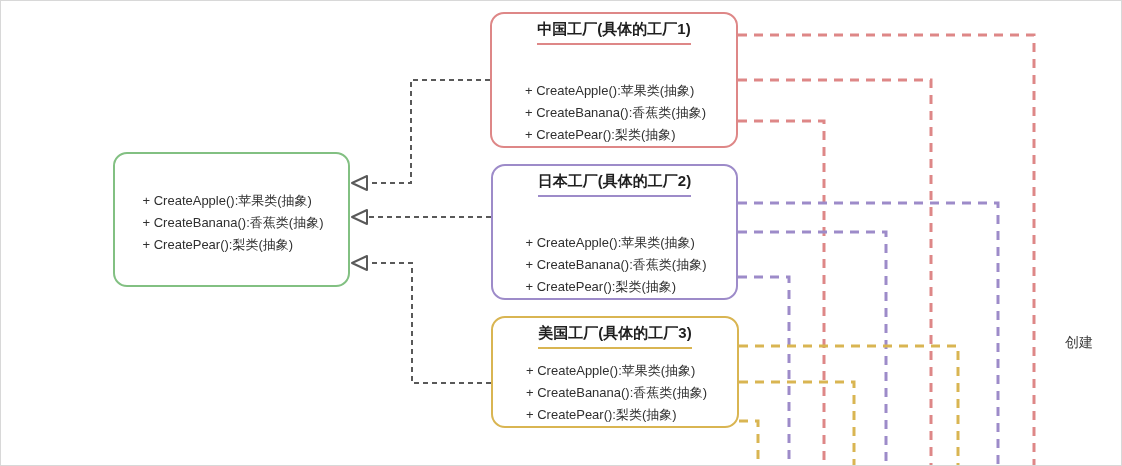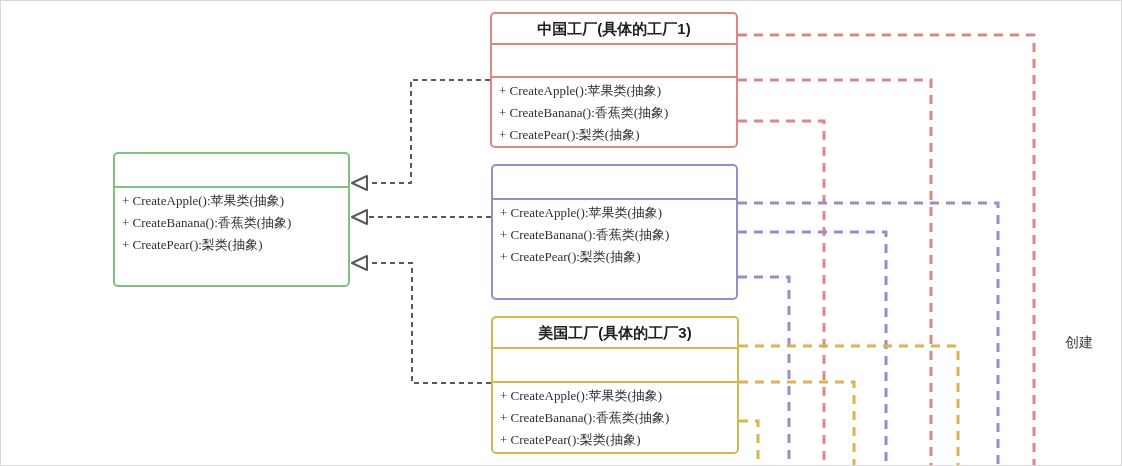--- a/index.html
+++ b/index.html
@@ -18,24 +18,25 @@
   .wire-purple { stroke: var(--purple); }
   .wire-yellow { stroke: var(--yellow); }
   .realize { fill: none; stroke: var(--connector); stroke-width: 2; stroke-dasharray: 5 4; }
   .arrowhead { fill: #ffffff; stroke: var(--connector); stroke-width: 2; stroke-linejoin: round; }
 
   .uml-box {
     position: absolute;
     z-index: 2;
     background: #ffffff;
     border: 2px solid var(--c);
-    border-radius: 5px;
+    border-radius: 14px;
     box-sizing: border-box;
     display: flex;
     flex-direction: column;
+    align-items: center;
   }
   .c-green  { --c: var(--green); }
   .c-red    { --c: var(--red); }
   .c-purple { --c: var(--purple); }
   .c-yellow { --c: var(--yellow); }
   .uml-title {
     height: 29px;
     line-height: 29px;
     text-align: center;
     font-size: 15px;
@@ -44,21 +45,21 @@
     border-bottom: 2px solid var(--c);
     white-space: nowrap;
   }
   .uml-empty {
     height: 32px;
     border-bottom: 2px solid var(--c);
   }
   .uml-methods {
     flex: 1;
     padding: 2px 4px 0 7px;
-    font-family: Liberation Serif, serif;
+    font-family: Liberation Sans, sans-serif;
     font-size: 13px;
     color: #2f2f2f;
   }
   .uml-method { line-height: 22px; white-space: nowrap; }
 
   .edge-label {
     position: absolute;
     z-index: 3;
     left: 1016px;
     top: 333px;
@@ -117,29 +118,30 @@
     <div class="uml-title">中国工厂(具体的工厂1)</div>
     <div class="uml-empty"></div>
     <div class="uml-methods">
       <div class="uml-method">+ CreateApple():苹果类(抽象)</div>
       <div class="uml-method">+ CreateBanana():香蕉类(抽象)</div>
       <div class="uml-method">+ CreatePear():梨类(抽象)</div>
     </div>
   </div>
 
   <div class="uml-box c-purple" style="left:490px; top:163px; width:247px; height:136px;">
+    <div class="uml-title">日本工厂(具体的工厂2)</div>
     <div class="uml-empty"></div>
     <div class="uml-methods">
       <div class="uml-method">+ CreateApple():苹果类(抽象)</div>
       <div class="uml-method">+ CreateBanana():香蕉类(抽象)</div>
       <div class="uml-method">+ CreatePear():梨类(抽象)</div>
     </div>
   </div>
 
-  <div class="uml-box c-yellow" style="left:490px; top:315px; width:248px; height:138px;">
+  <div class="uml-box c-yellow" style="left:490px; top:315px; width:248px; height:112px;">
     <div class="uml-title">美国工厂(具体的工厂3)</div>
     <div class="uml-empty"></div>
     <div class="uml-methods">
       <div class="uml-method">+ CreateApple():苹果类(抽象)</div>
       <div class="uml-method">+ CreateBanana():香蕉类(抽象)</div>
       <div class="uml-method">+ CreatePear():梨类(抽象)</div>
     </div>
   </div>
 
   <div class="edge-label">创建</div>

